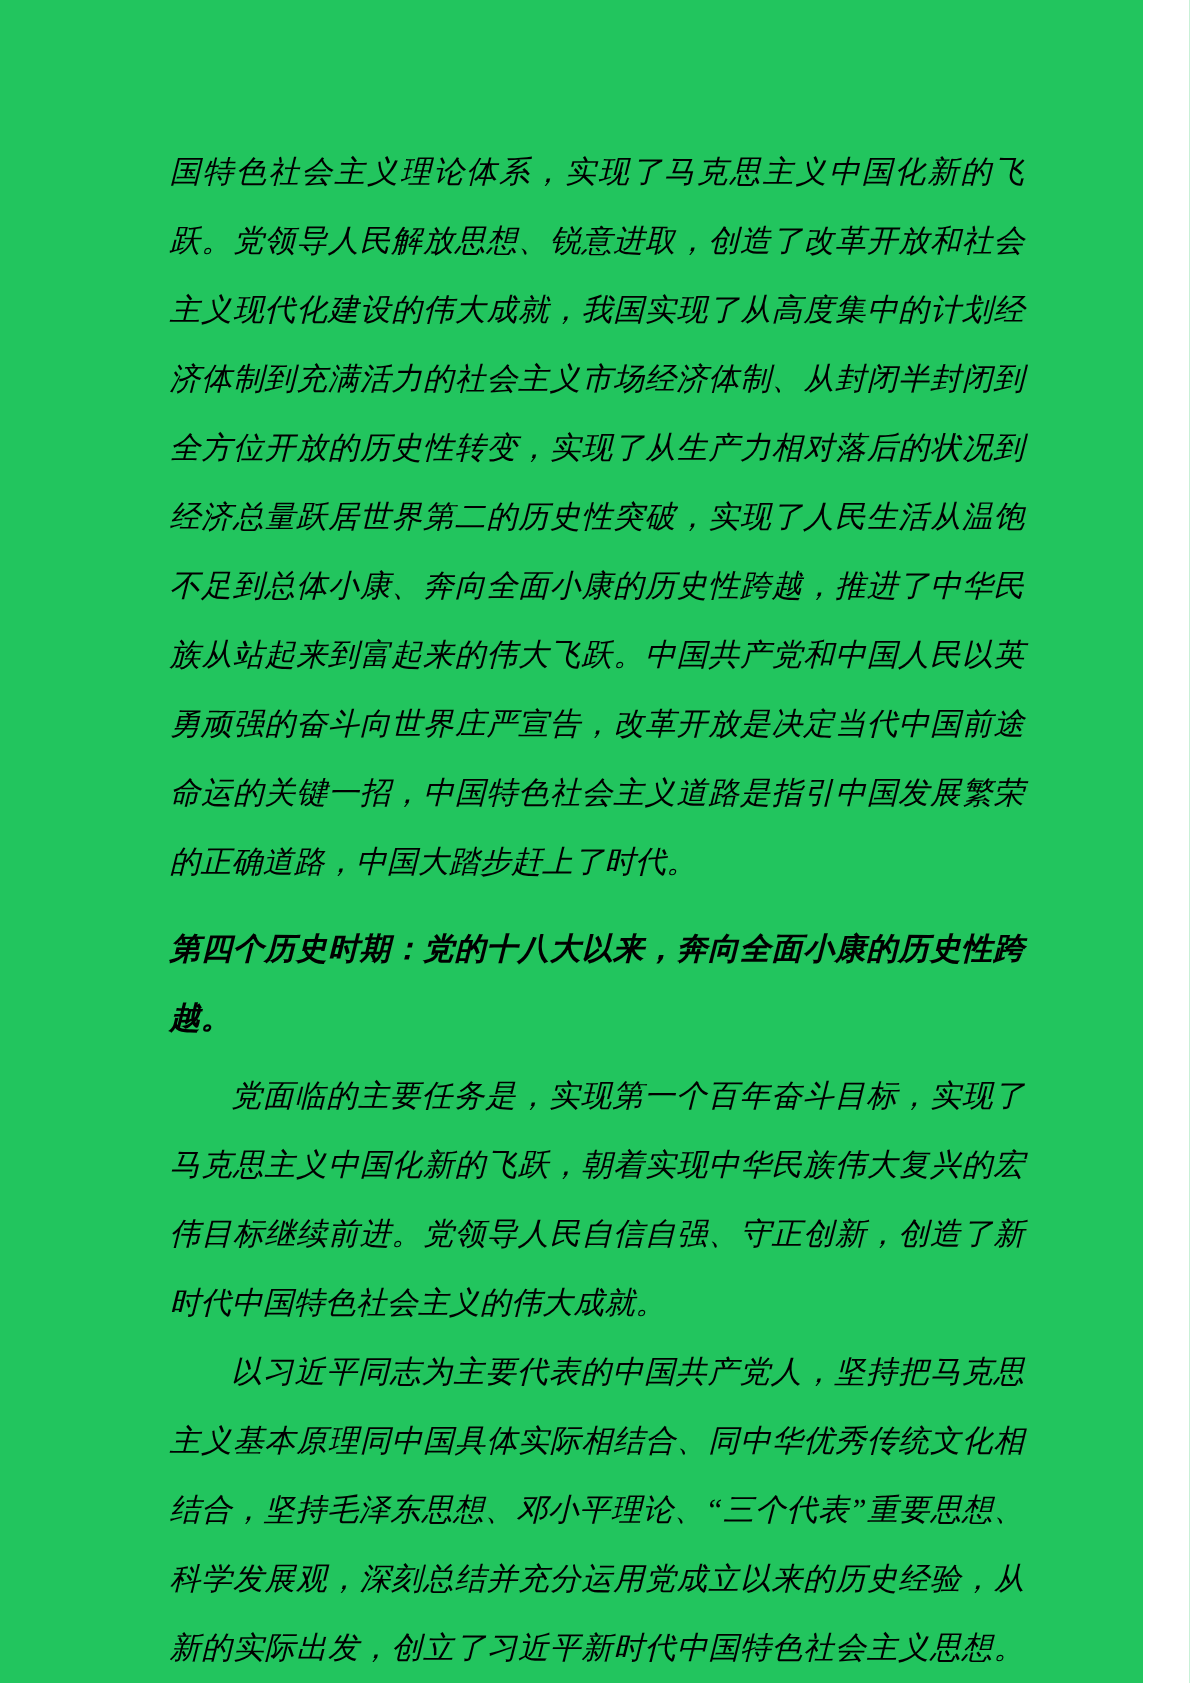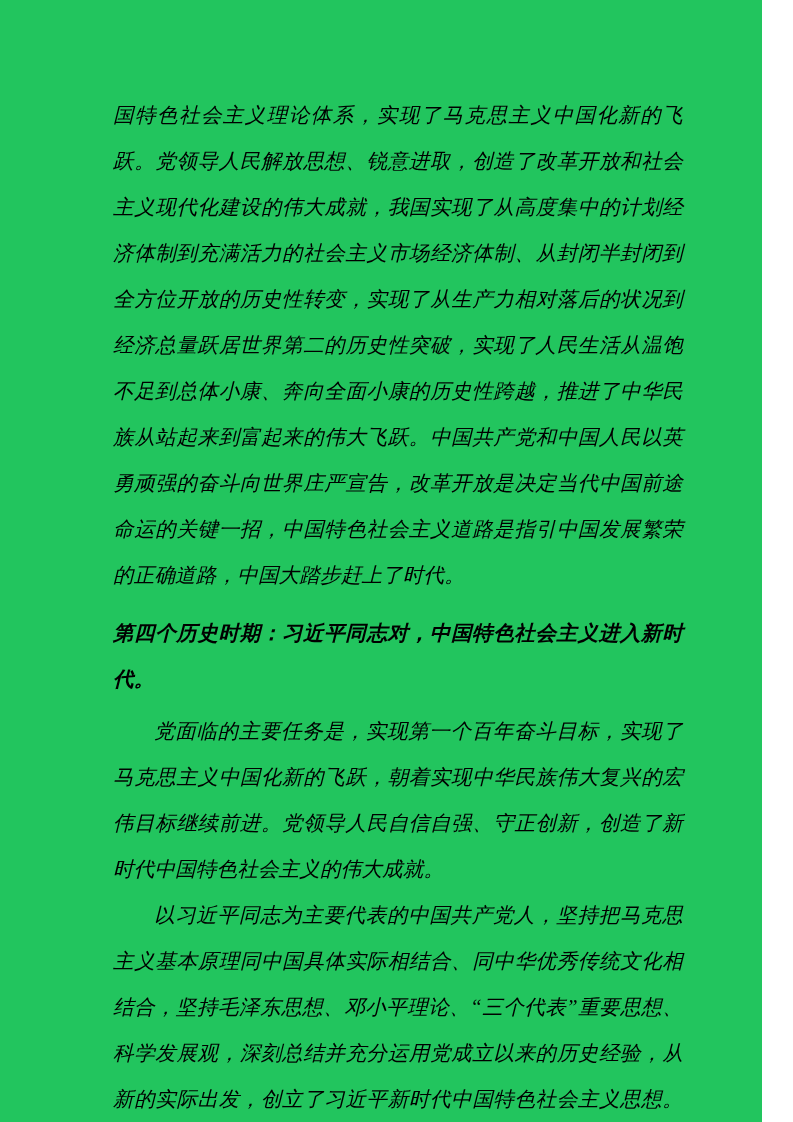--- a/index.html
+++ b/index.html
@@ -52,20 +52,20 @@
   }
 </style>
 </head>
 <body>
 
 <div class="page">
   <div class="content">
 
     <p class="body-para no-indent">国特色社会主义理论体系，实现了马克思主义中国化新的飞跃。党领导人民解放思想、锐意进取，创造了改革开放和社会主义现代化建设的伟大成就，我国实现了从高度集中的计划经济体制到充满活力的社会主义市场经济体制、从封闭半封闭到全方位开放的历史性转变，实现了从生产力相对落后的状况到经济总量跃居世界第二的历史性突破，实现了人民生活从温饱不足到总体小康、奔向全面小康的历史性跨越，推进了中华民族从站起来到富起来的伟大飞跃。中国共产党和中国人民以英勇顽强的奋斗向世界庄严宣告，改革开放是决定当代中国前途命运的关键一招，中国特色社会主义道路是指引中国发展繁荣的正确道路，中国大踏步赶上了时代。</p>
 
-    <p class="heading no-indent">第四个历史时期：习近平同志对，中国特色社会主义进入新时代。</p>
+    <p class="heading no-indent">第四个历史时期：党的十八大以来，奔向全面小康的历史性跨越。</p>
 
     <p class="body-para indent">党面临的主要任务是，实现第一个百年奋斗目标，实现了马克思主义中国化新的飞跃，朝着实现中华民族伟大复兴的宏伟目标继续前进。党领导人民自信自强、守正创新，创造了新时代中国特色社会主义的伟大成就。</p>
 
     <p class="body-para indent">以习近平同志为主要代表的中国共产党人，坚持把马克思主义基本原理同中国具体实际相结合、同中华优秀传统文化相结合，坚持毛泽东思想、邓小平理论、“三个代表”重要思想、科学发展观，深刻总结并充分运用党成立以来的历史经验，从新的实际出发，创立了习近平新时代中国特色社会主义思想。习近平同志对</p>
 
   </div>
 </div>
 
 </body></html>

